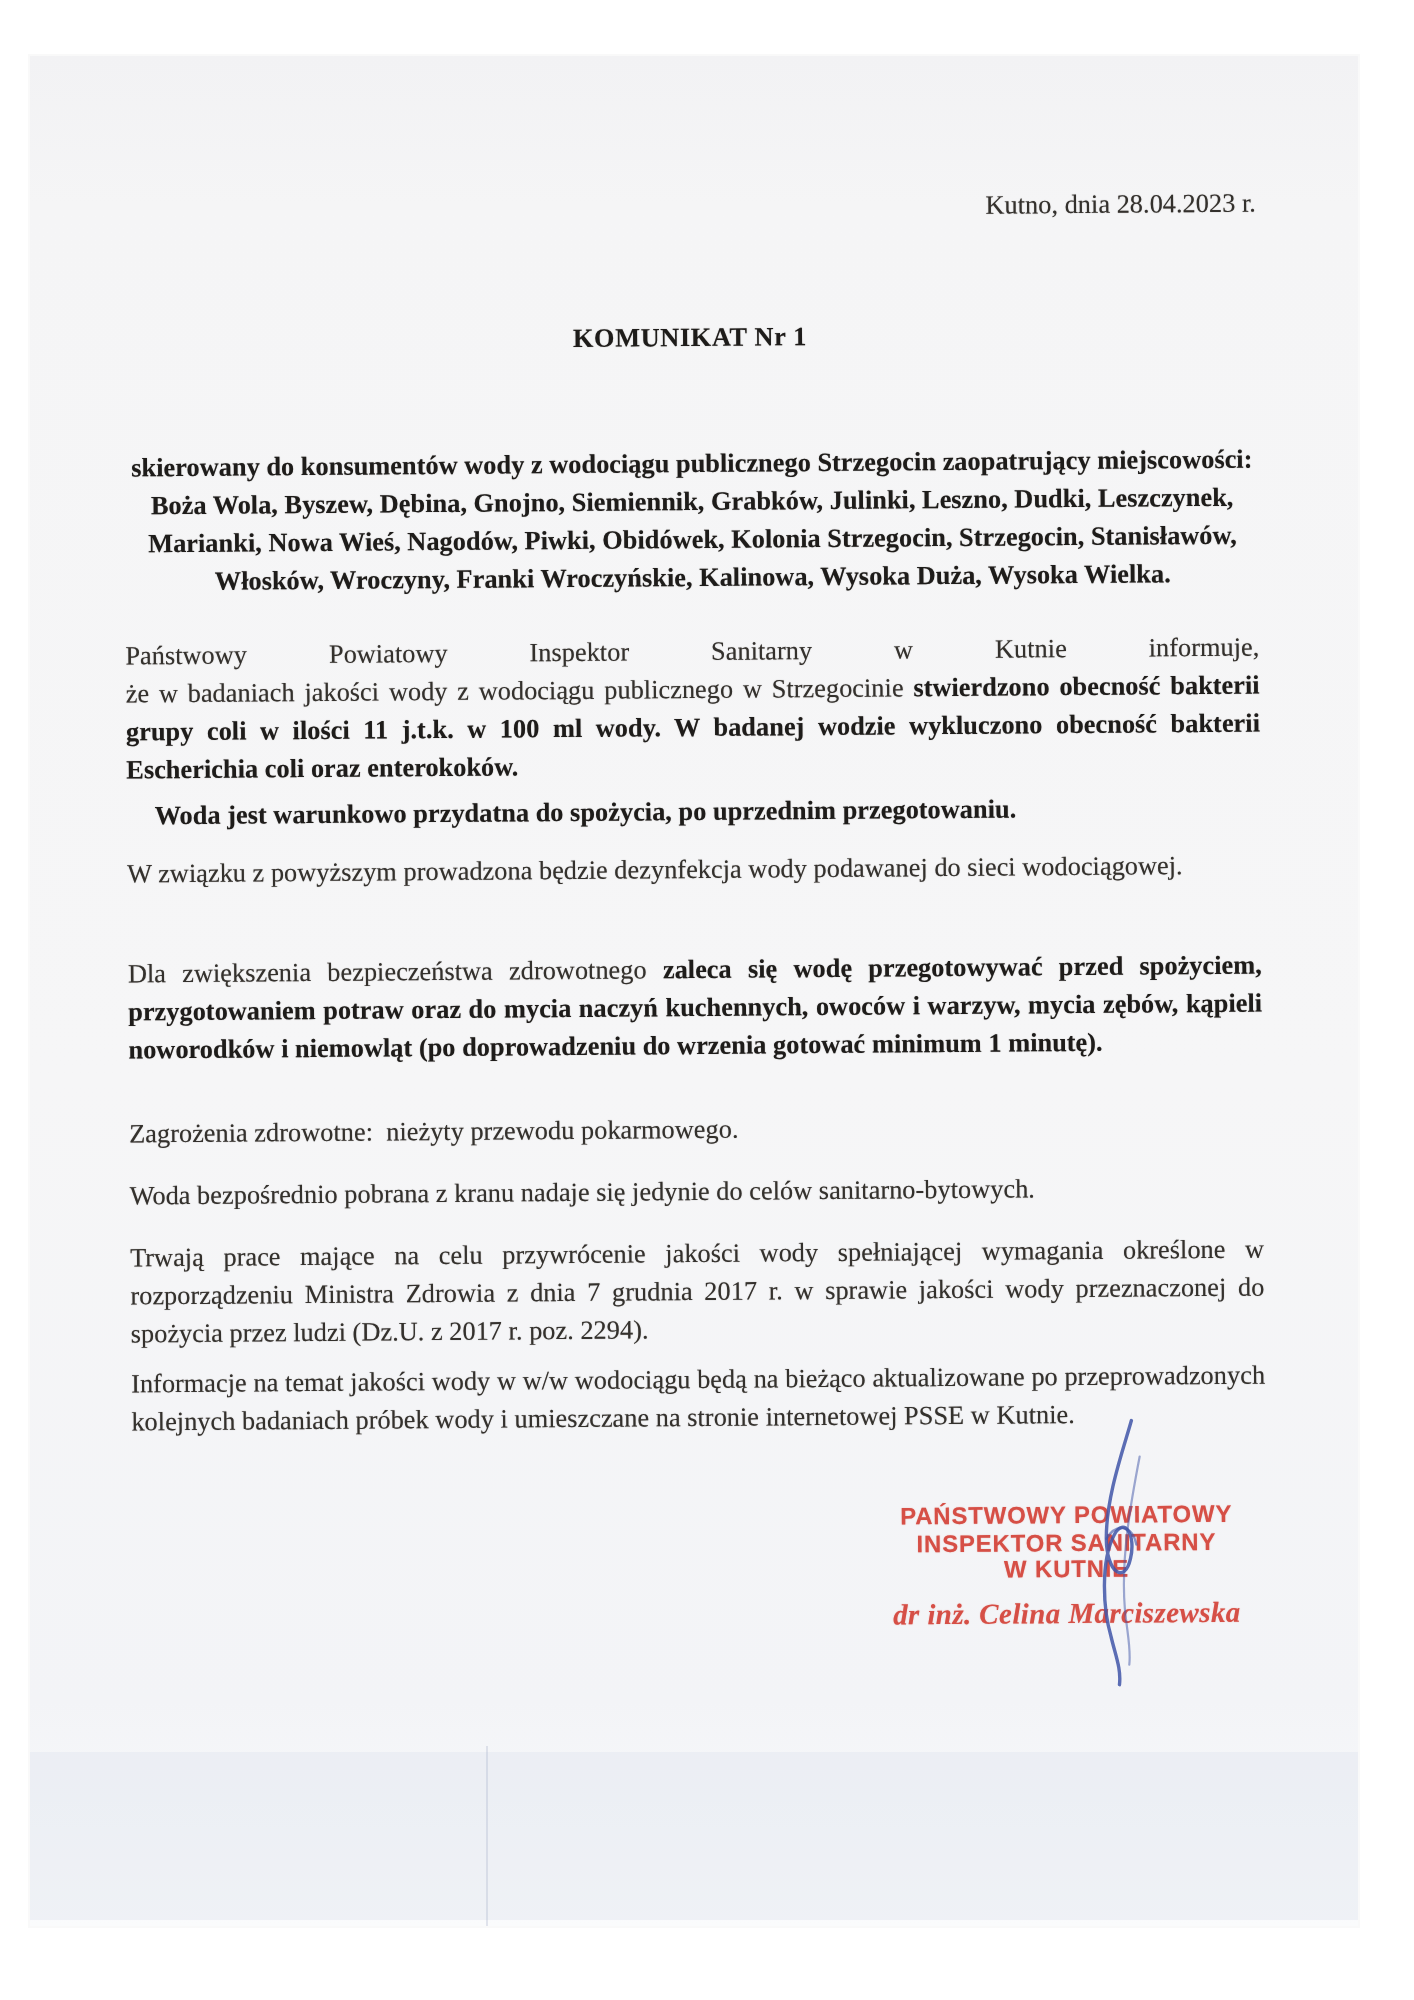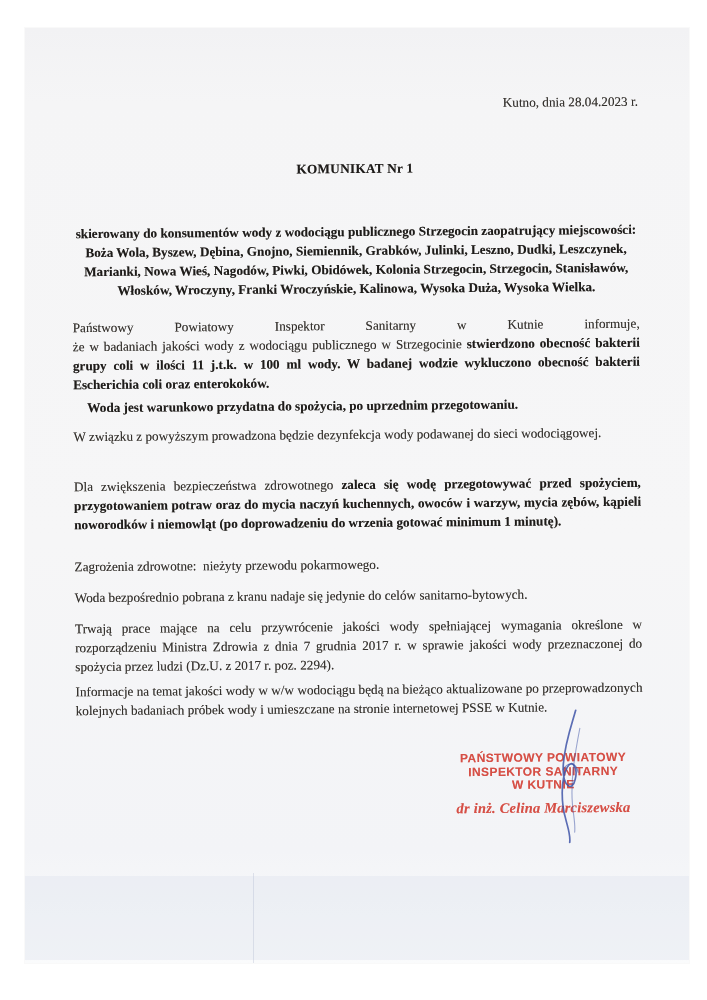--- a/index.html
+++ b/index.html
@@ -4,21 +4,21 @@
 <style>
   html, body {
     margin: 0; padding: 0;
     width: 707px; height: 1000px;
     background: #ffffff;
     overflow: hidden;
     font-family: "Liberation Serif", "DejaVu Serif", serif;
   }
   .scan-page {
     position: absolute;
-    left: 25px; top: 28px;
+    left: 15px; top: 28px;
     width: 664px; height: 935px;
     background: linear-gradient(180deg, #f2f2f4 0%, #f5f5f6 8%, #f6f6f7 55%, #f3f4f7 88%, #fafbfc 100%);
     box-shadow: 0 0 0 1px rgba(0,0,0,0.025);
   }
   .scan-band {
     position: absolute;
     left: 0; top: 848px;
     width: 100%; height: 84px;
     background: rgba(223, 227, 238, 0.40);
     pointer-events: none;

